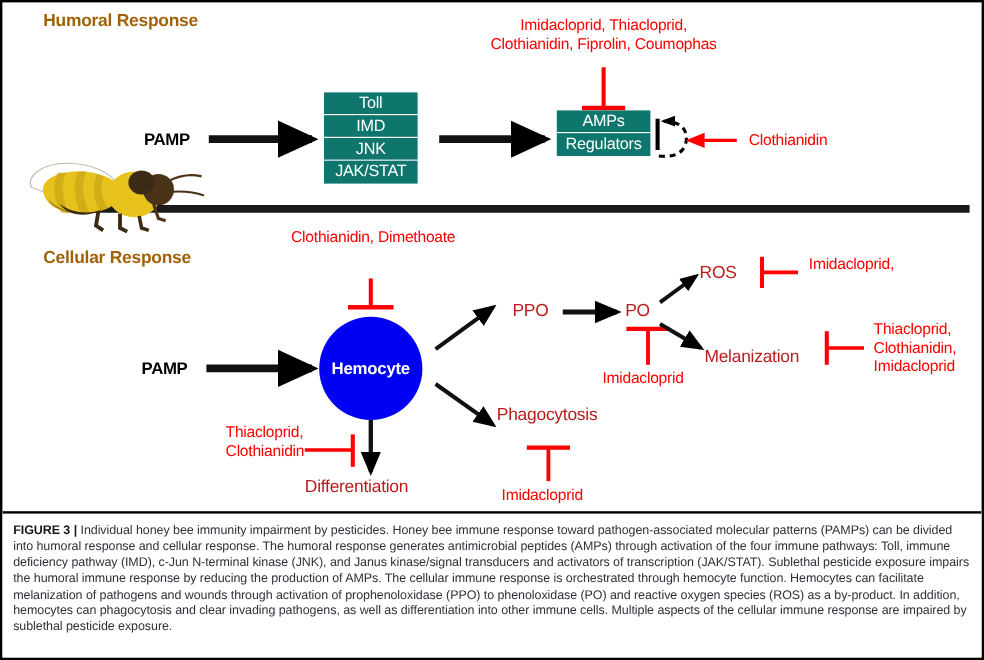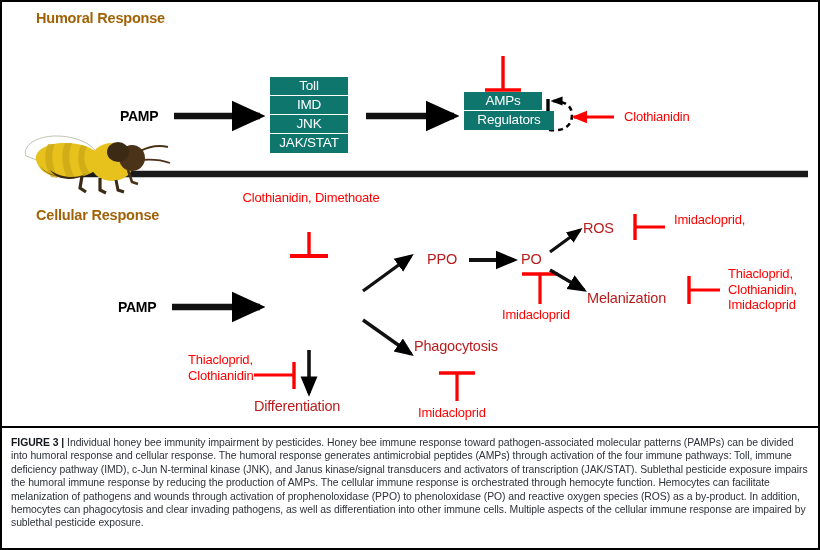--- a/index.html
+++ b/index.html
@@ -262,34 +262,39 @@
 
     <div>
       <div class="blue-box stacked" style="left:268px; top:75px; width:78px; height:19px;">Toll</div>
       <div class="blue-box stacked" style="left:268px; top:94px; width:78px; height:19px;">IMD</div>
       <div class="blue-box stacked" style="left:268px; top:113px; width:78px; height:19px;">JNK</div>
       <div class="blue-box" style="left:268px; top:132px; width:78px; height:19px;">JAK/STAT</div>
     </div>
 
     <div>
       <div class="blue-box stacked" style="left:462px; top:90px; width:78px; height:19px;">AMPs</div>
-      <div class="blue-box" style="left:462px; top:109px; width:90px; height:19px;">Regulators</div>
-    </div>
-
+      <div class="blue-box" style="left:462px; top:109px; width:78px; height:19px;">Regulators</div>
+    </div>
+
+    <div class="red-label center" style="left:395px; top:11px; width:212px;">
+      <div>Imidacloprid, Thiacloprid,</div>
+      <div>Clothianidin, Fiprolin, Coumophas</div>
+    </div>
 
     <div class="red-label left" style="left:622px; top:107px; width:140px;">Clothianidin</div>
 
     <div class="section-title" style="left:34px; top:205px;">Cellular Response</div>
 
     <div class="red-label center" style="left:205px; top:188px; width:208px;">
       <div>Clothianidin, Dimethoate</div>
     </div>
 
     <div class="pamp-label" style="left:116px; top:297px;">PAMP</div>
 
+    <div class="hemocyte" style="left:264px; top:262px;">Hemocyte</div>
 
     <div class="red-label left" style="left:186px; top:350px; width:80px;">
       <div>Thiacloprid,</div>
       <div>Clothianidin</div>
     </div>
 
     <div class="black-label" style="left:252px; top:396px;">Differentiation</div>
 
     <div class="black-label" style="left:425px; top:249px;">PPO</div>
 

